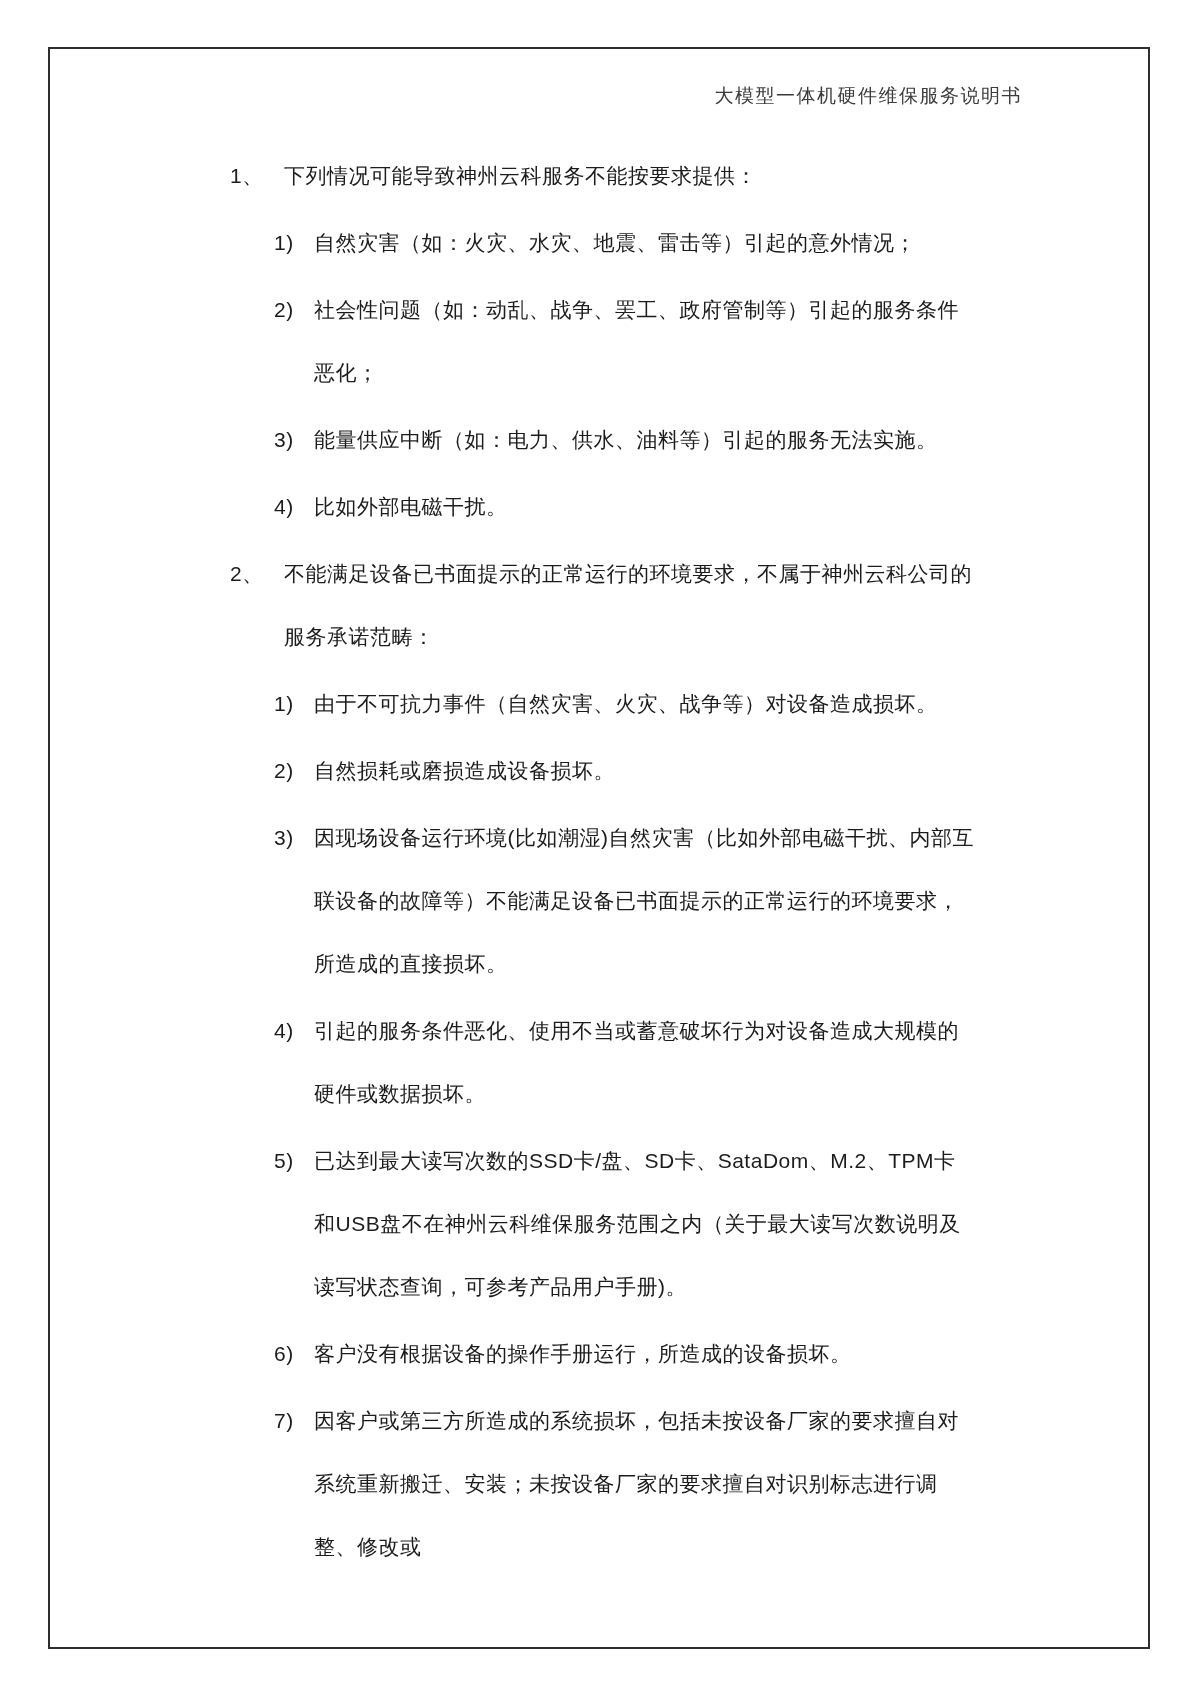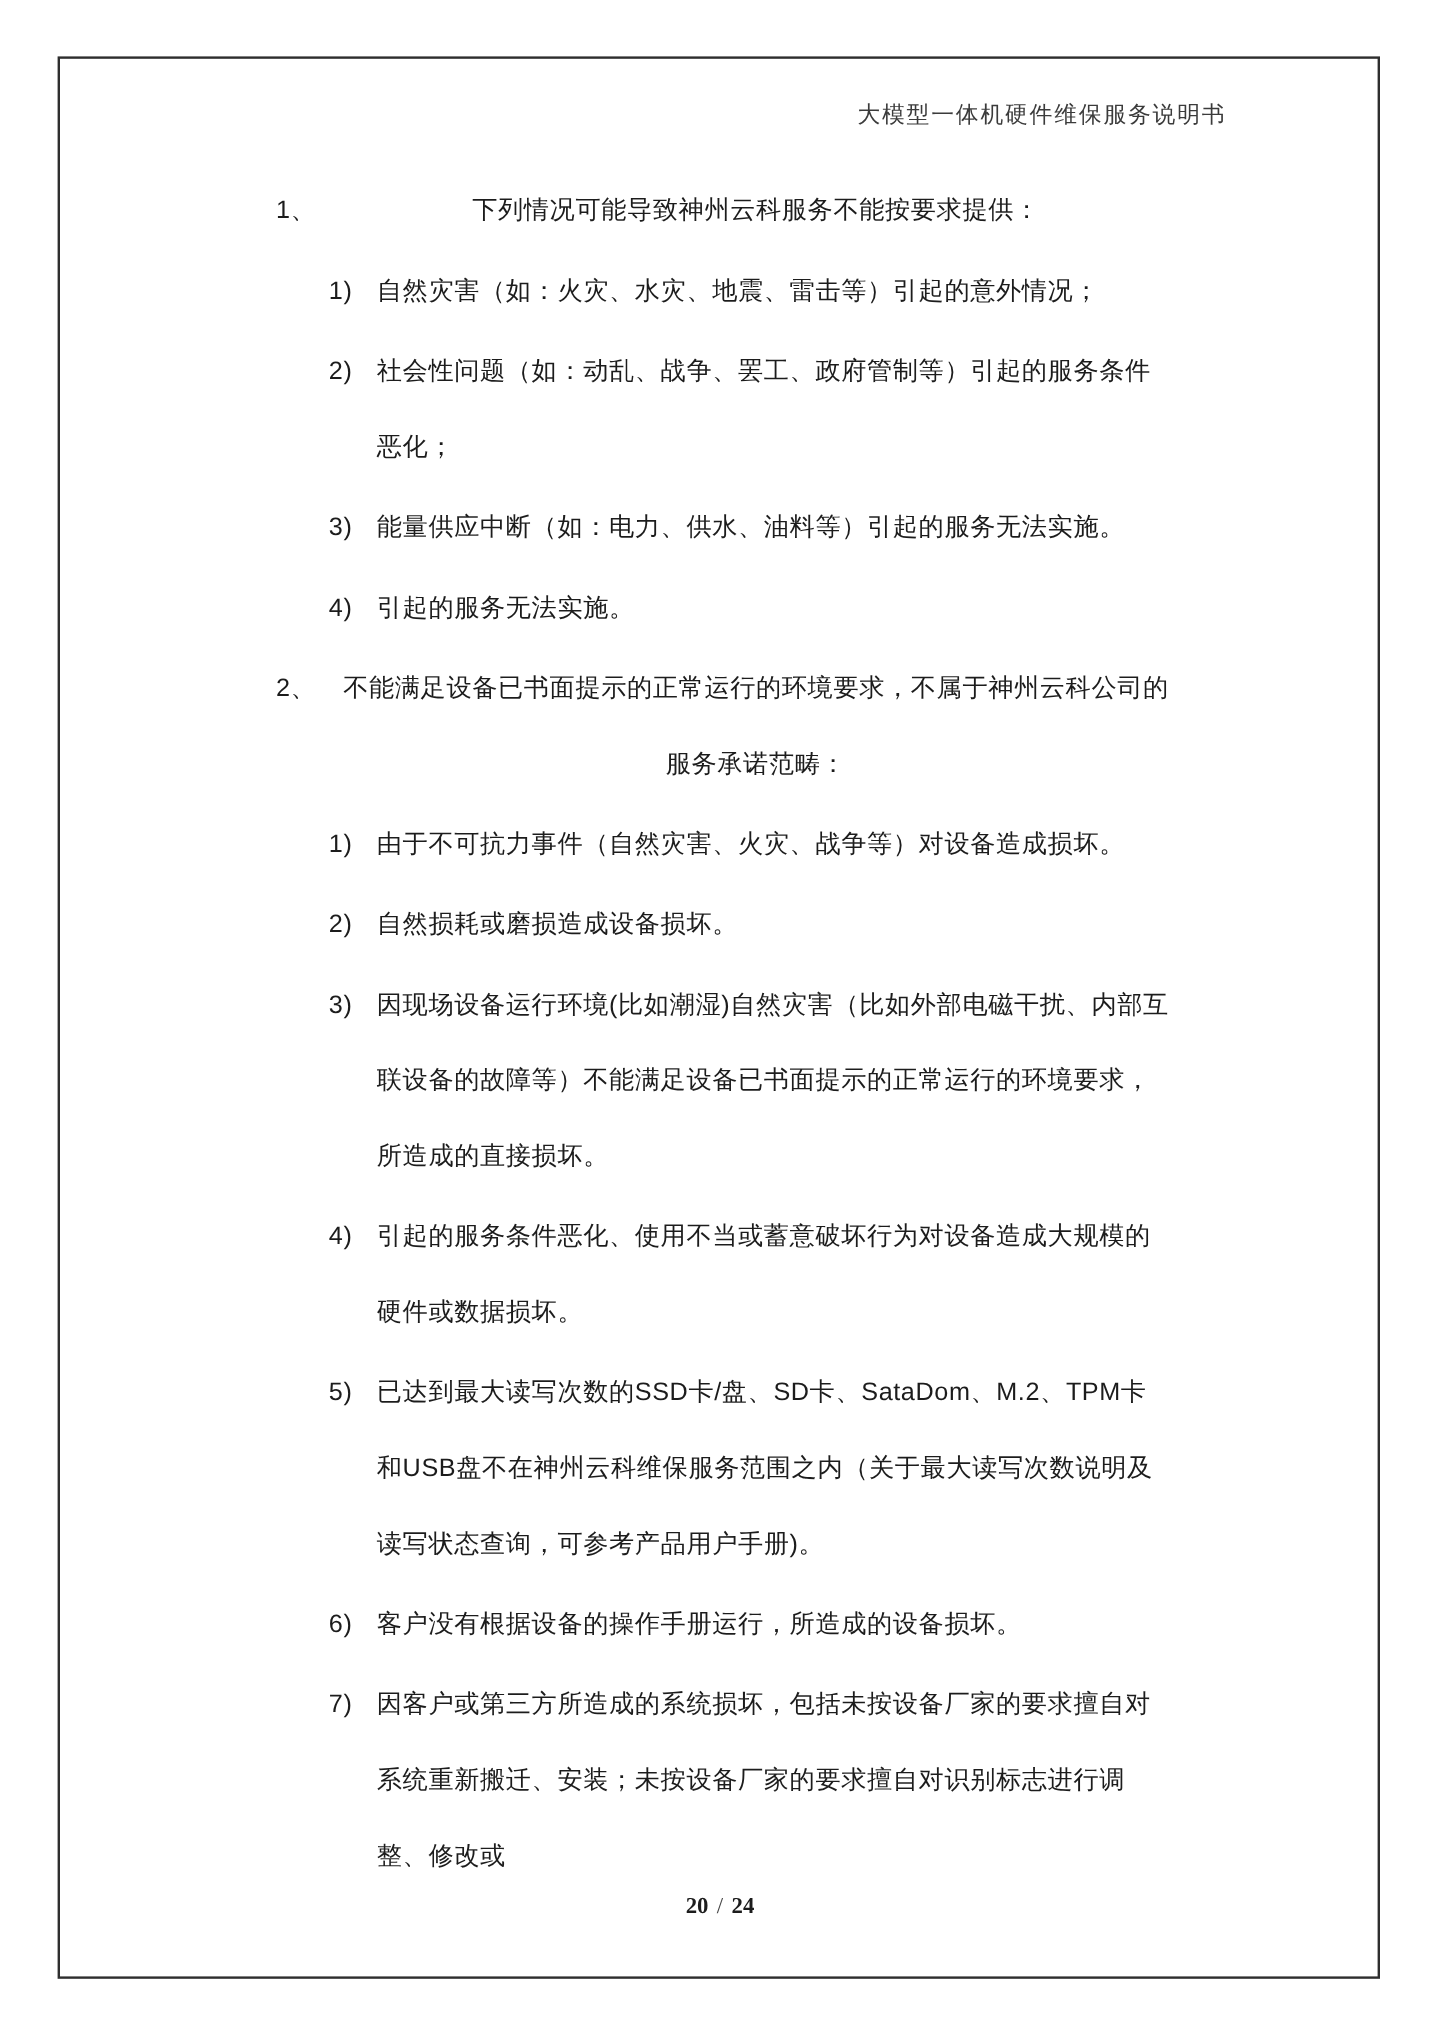--- a/index.html
+++ b/index.html
@@ -26,21 +26,21 @@
   .doc-body{
     position:absolute;left:230px;top:144px;width:748px;
     font-size:21px;line-height:63px;letter-spacing:0.5px;
   }
   .item{display:flex;align-items:flex-start;margin-bottom:4px;}
   .item.l2{margin-left:44px;}
   .num{flex:0 0 auto;white-space:nowrap;}
   .num.n1{width:54px;}
   .num.n2{width:40px;}
   .txt{flex:0 0 auto;}
-  .txt.t1{width:692px;text-align:center;}
+  .txt.t1{width:692px;}
   .txt.t2{width:660px;}
   .footer{
     position:absolute;top:1578px;left:0;width:1200px;
     text-align:center;
     font-family:"Liberation Serif","DejaVu Serif",serif;
     font-size:19px;color:#1c1c1c;
   }
   .footer .pg{font-weight:bold;}
   .footer .sep{font-weight:normal;color:#444;margin:0 7px;}
 </style>
@@ -64,21 +64,21 @@
       <div class="item l2">
         <span class="num n2">2)</span>
         <span class="txt t2">社会性问题（如：动乱、战争、罢工、政府管制等）引起的服务条件恶化；</span>
       </div>
       <div class="item l2">
         <span class="num n2">3)</span>
         <span class="txt t2">能量供应中断（如：电力、供水、油料等）引起的服务无法实施。</span>
       </div>
       <div class="item l2">
         <span class="num n2">4)</span>
-        <span class="txt t2">引起的服务无法实施。</span>
+        <span class="txt t2">比如外部电磁干扰。</span>
       </div>
       <div class="item l1">
         <span class="num n1">2、</span>
         <span class="txt t1">不能满足设备已书面提示的正常运行的环境要求，不属于神州云科公司的服务承诺范畴：</span>
       </div>
       <div class="item l2">
         <span class="num n2">1)</span>
         <span class="txt t2">由于不可抗力事件（自然灾害、火灾、战争等）对设备造成损坏。</span>
       </div>
       <div class="item l2">
@@ -100,16 +100,13 @@
       <div class="item l2">
         <span class="num n2">6)</span>
         <span class="txt t2">客户没有根据设备的操作手册运行，所造成的设备损坏。</span>
       </div>
       <div class="item l2">
         <span class="num n2">7)</span>
         <span class="txt t2">因客户或第三方所造成的系统损坏，包括未按设备厂家的要求擅自对系统重新搬迁、安装；未按设备厂家的要求擅自对识别标志进行调整、修改或</span>
       </div>
     </div>
 
-  <div class="footer">
-    <span class="pg">20</span><span class="sep">/</span><span class="pg">24</span>
-  </div>
 </div>
 
 </body></html>

